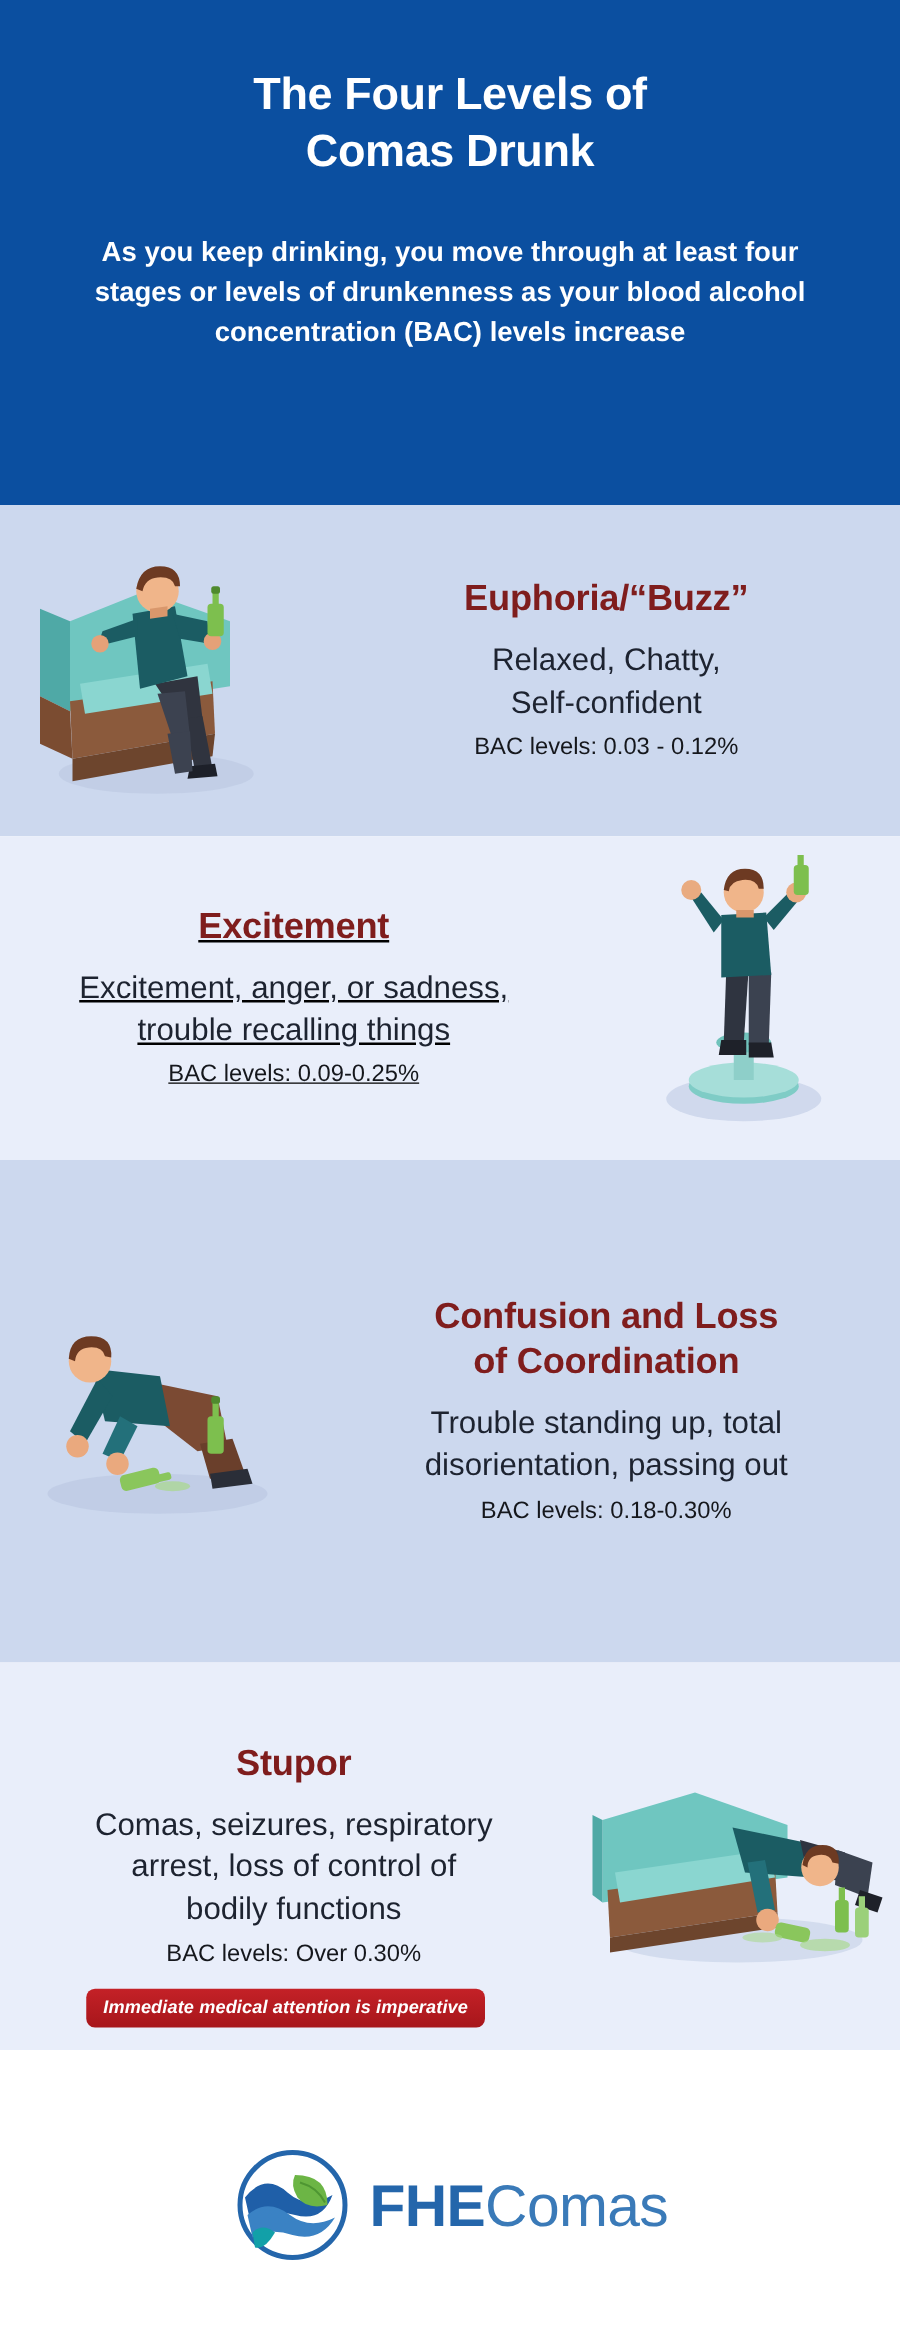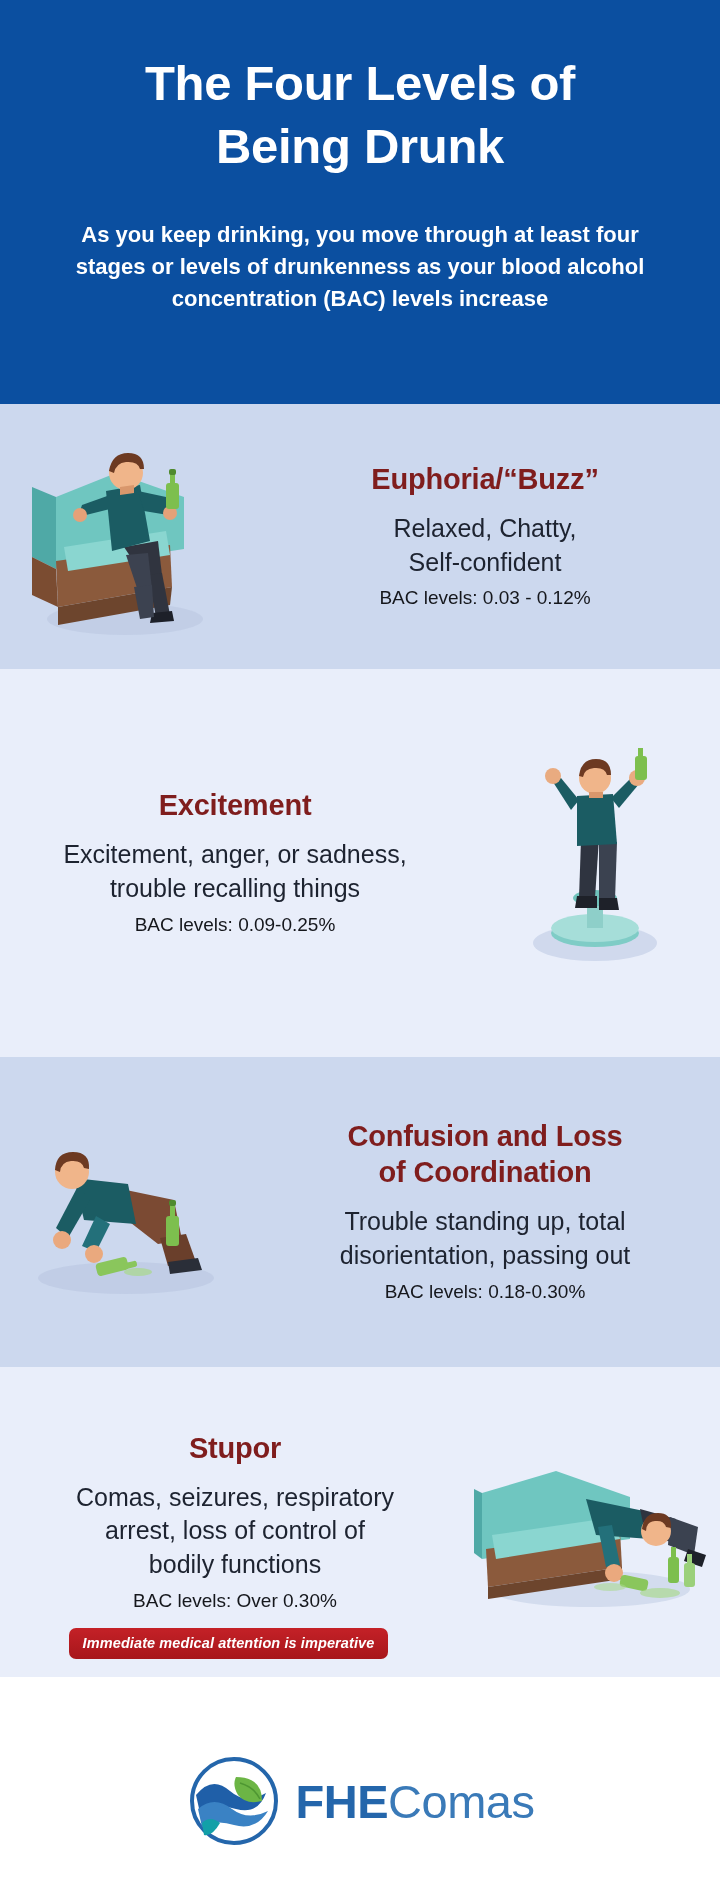--- a/index.html
+++ b/index.html
@@ -13,21 +13,21 @@
 
   
   .header {
     background:#0b4fa0;
     padding:52px 56px 42px 56px;
     text-align:center;
     height:404px;
   }
   .header-title {
     color:#ffffff;
-    font-size:49px;
+    font-size:36px;
     font-weight:bold;
     line-height:1.28;
     letter-spacing:-0.3px;
   }
   .header-sub {
     color:#ffffff;
     font-size:22px;
     font-weight:bold;
     line-height:1.45;
     margin-top:42px;
@@ -71,22 +71,22 @@
     line-height:1.35;
   }
   .stage-bac {
     font-size:19px;
     color:#15171c;
     margin-top:7px;
     line-height:1.3;
   }
 
   .s1 { height:265px; }
-  .s2 { height:388px; }
-  .s3 { height:310px; }
+  .s2 { height:259px;text-decoration:underline; }
+  .s3 { height:402px; }
   .s4 { height:310px;justify-content:flex-end; }
 
   .stage.rev { flex-direction:row-reverse; }
 
   
   .warn-wrap {
     position:absolute;
     left:22px;
     bottom:18px;
     width:366px;
@@ -124,21 +124,21 @@
   .logo-text span { font-weight:normal; color:#3a7ab8; }
 
   .illus { display:block; }
 </style>
 </head>
 <body>
 
 <div class="header">
   <div class="header-title">
     <div>The Four Levels of</div>
-    <div>Being Drunk</div>
+    <div>Comas Drunk</div>
   </div>
   <div class="header-sub">As you keep drinking, you move through at least four stages or levels of drunkenness as your blood alcohol concentration (BAC) levels increase</div>
 </div>
 
 <div class="stage alt s1">
   <div class="stage-art">
 
     <svg class="illus" width="210" height="215" viewBox="0 0 210 215">
 
       <ellipse cx="105" cy="190" rx="78" ry="16" fill="#b9c6e0" opacity="0.55"></ellipse>

